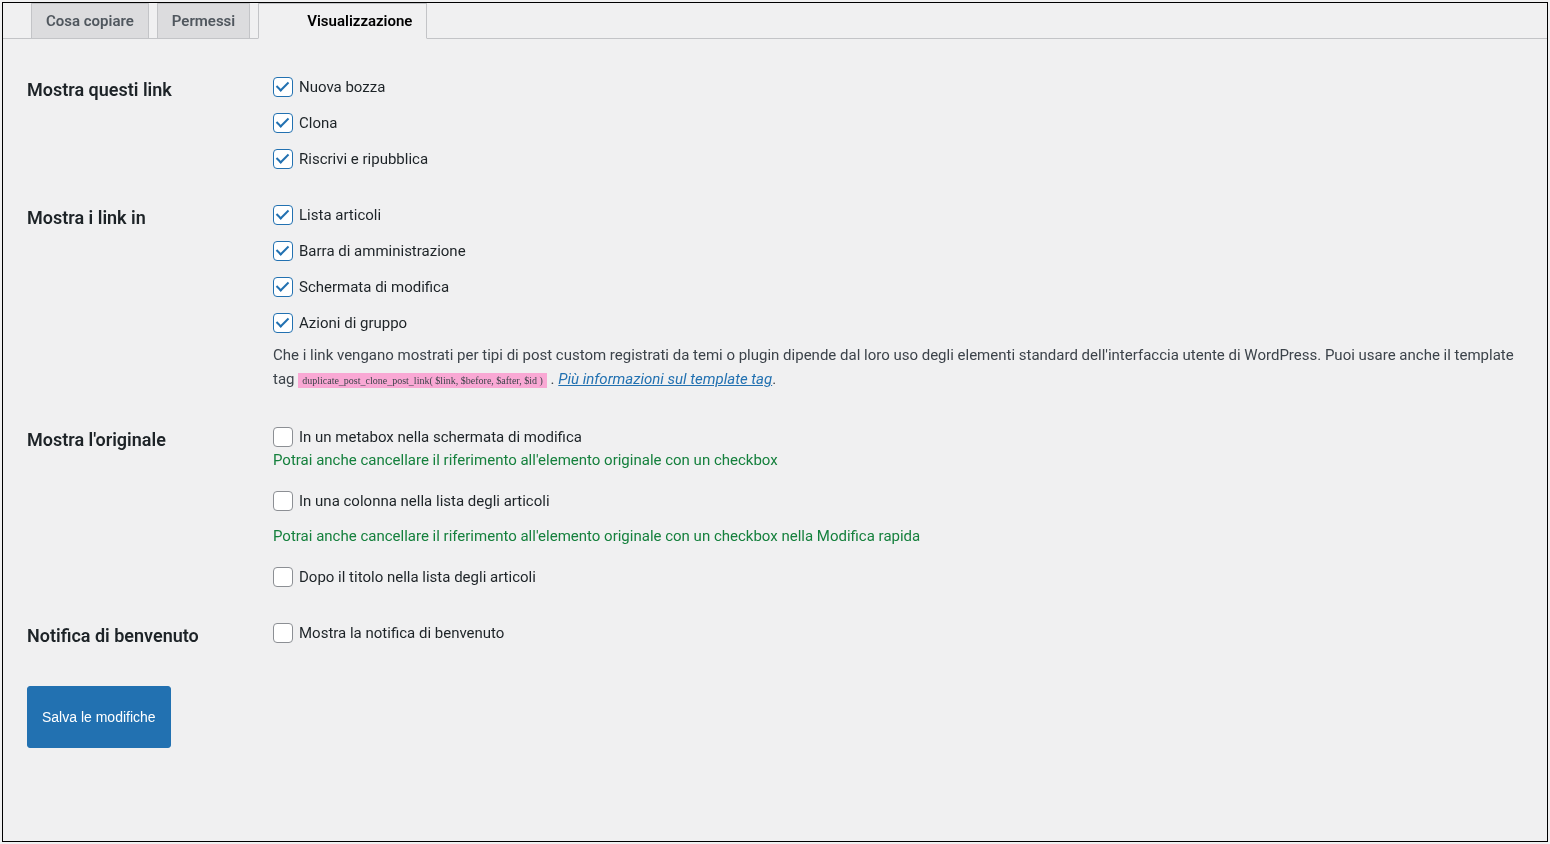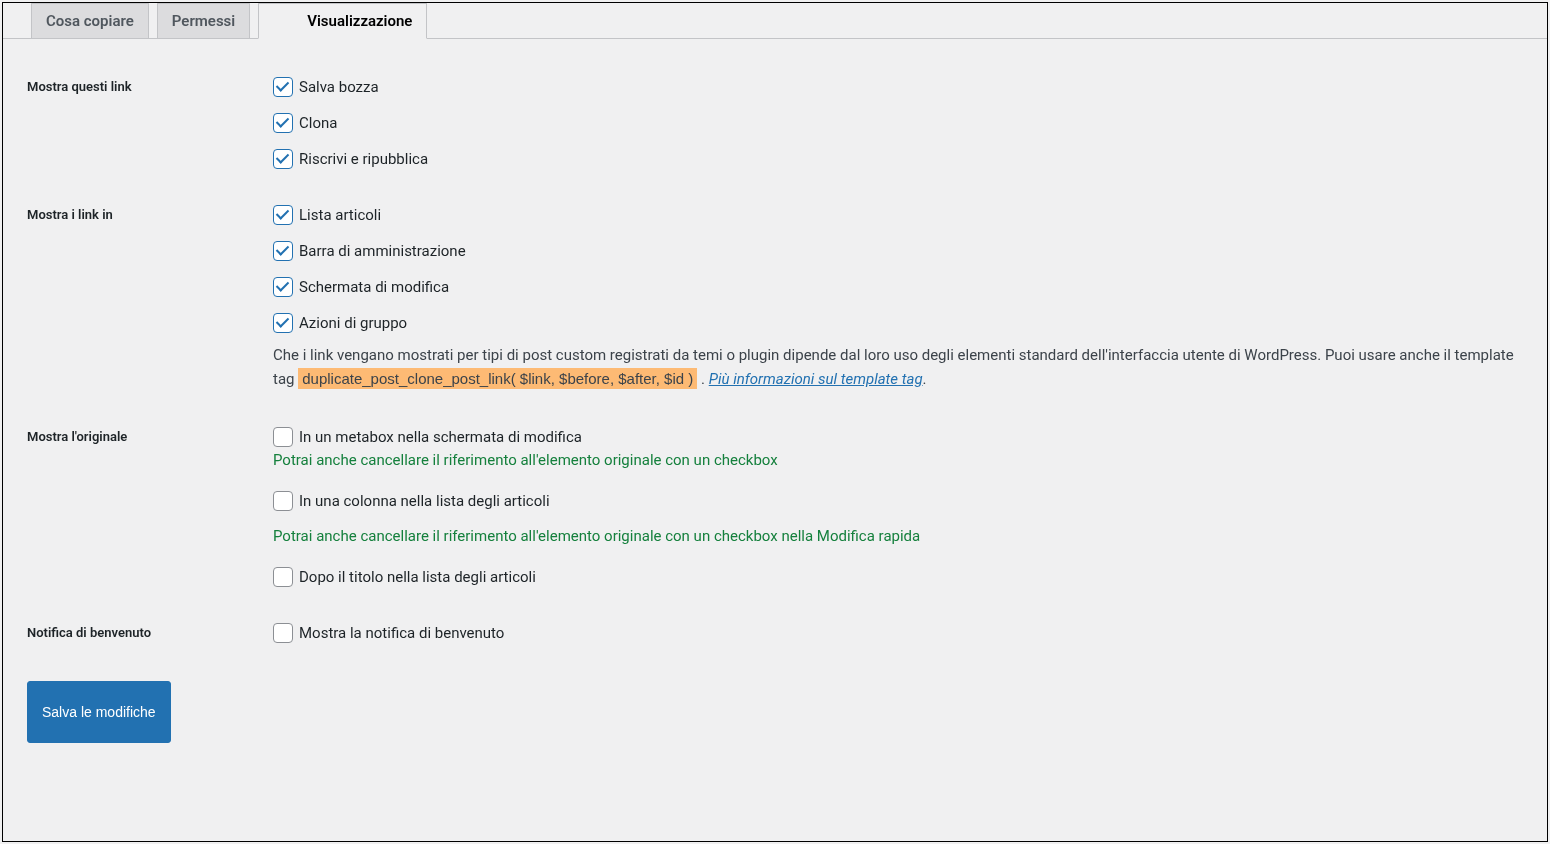--- a/index.html
+++ b/index.html
@@ -49,21 +49,21 @@
       width: 100%;
       border-collapse: collapse;
       margin-top: 20px;
     }
     .form-table th {
       text-align: left;
       font-weight: 600;
       padding: 20px 10px 20px 24px;
       width: 260px;
       vertical-align: top;
-      font-size: 13px;
+      font-size: 18px;
       color: #1d2327;
     }
     .form-table td {
       padding: 18px 10px;
       vertical-align: top;
       font-size: 15px;
     }
     .checkbox-row {
       display: flex;
       align-items: center;
@@ -102,23 +102,23 @@
       color: #1d2327;
       cursor: pointer;
     }
     .description {
       font-size: 15px;
       color: #3c434a;
       margin-top: 10px;
       line-height: 1.6;
     }
     .description code {
-      background: #fdba74;
-      font-family: Liberation Sans, sans-serif;
-      font-size: 15px;
+      background: #f9a8d4;
+      font-family: Liberation Serif, serif;
+      font-size: 10px;
       padding: 2px 4px;
     }
     .description a {
       color: #2271b1;
       text-decoration: underline;
       font-style: italic;
     }
     .sub-description {
       font-size: 15px;
       color: #15803d;
@@ -151,21 +151,21 @@
   </div>
 
   <table class="form-table">
 
     <tbody>
         <tr>
       <th>Mostra questi link</th>
       <td>
         <div class="checkbox-row">
           <input type="checkbox" checked="" style="">
-          <span class="checkbox-label">Salva bozza</span>
+          <span class="checkbox-label">Nuova bozza</span>
         </div>
         <div class="checkbox-row">
           <input type="checkbox" checked="" style="">
           <span class="checkbox-label">Clona</span>
         </div>
         <div class="checkbox-row">
           <input type="checkbox" checked="" style="">
           <span class="checkbox-label">Riscrivi e ripubblica</span>
         </div>
       </td>

